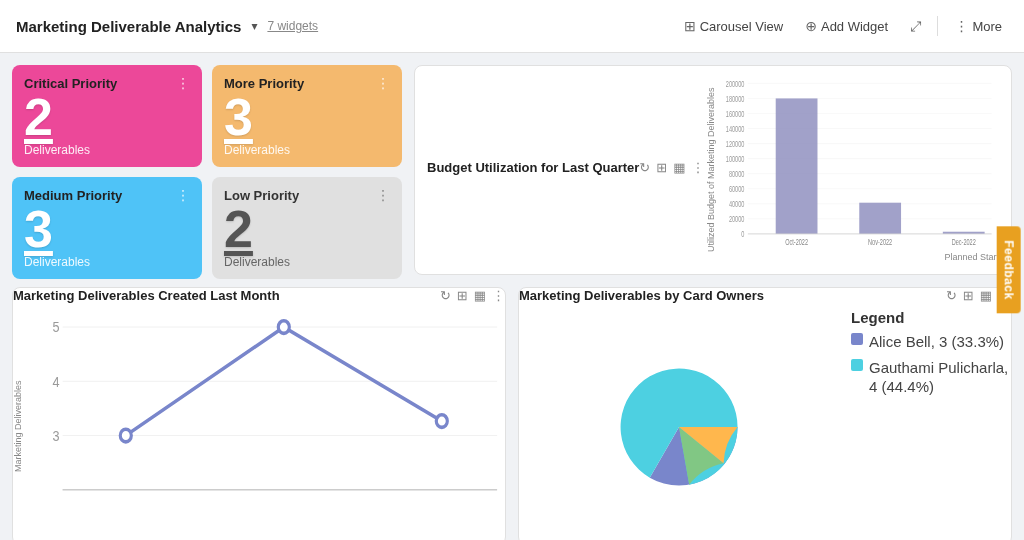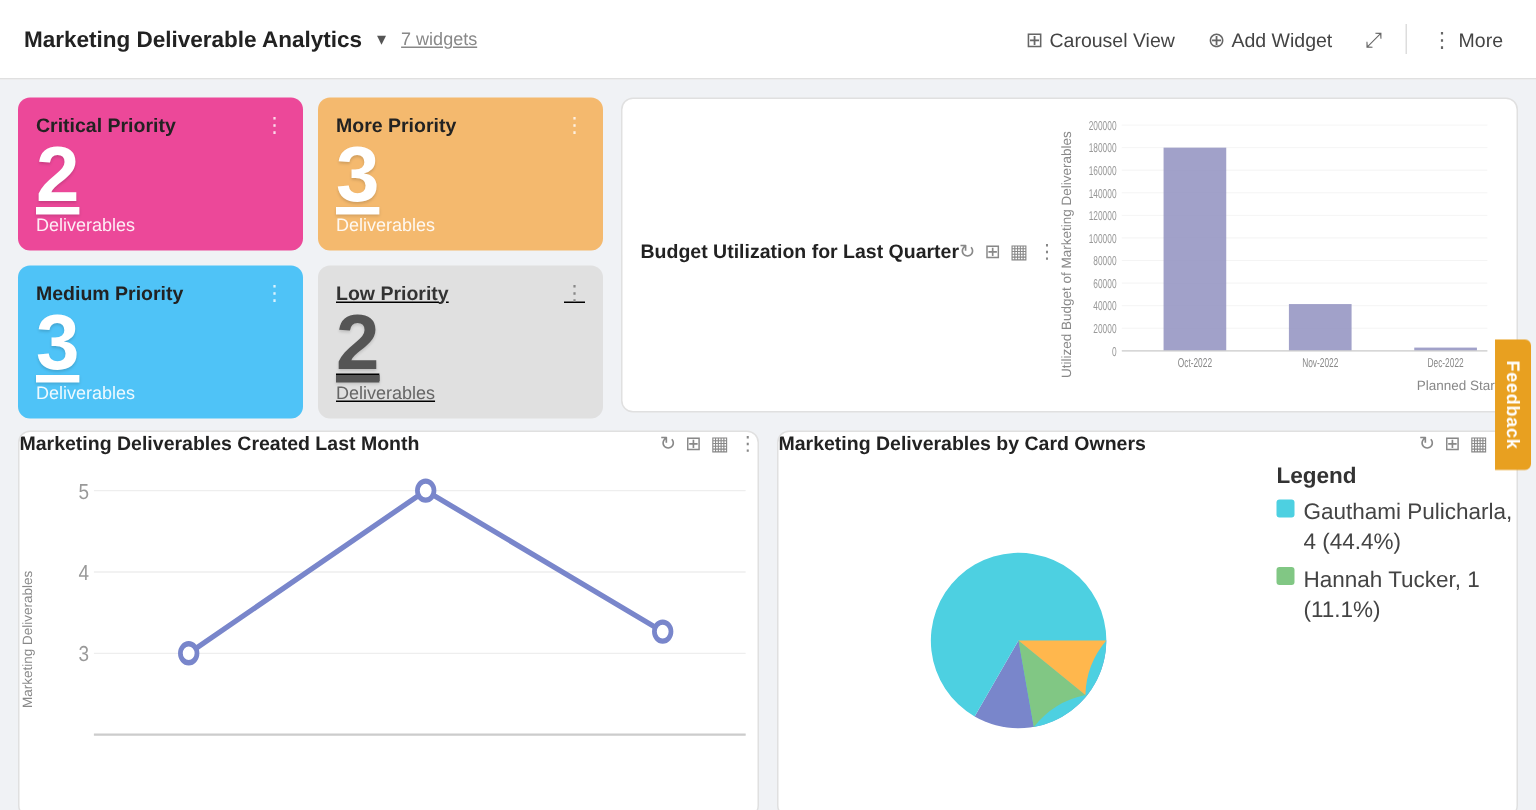--- a/index.html
+++ b/index.html
@@ -82,21 +82,21 @@
       border-radius: 8px;
       padding: 10px 12px;
       display: flex;
       flex-direction: column;
       justify-content: space-between;
       position: relative;
     }
     .priority-card.critical { background: #ec4899; }
     .priority-card.high { background: #f4b96e; }
     .priority-card.medium { background: #4fc3f7; }
-    .priority-card.low { background: #e0e0e0; text-decoration: underline; }
+    .priority-card.low { background: #e0e0e0; }
 
     .priority-card-header {
       display: flex;
       justify-content: space-between;
       align-items: center;
     }
     .priority-card-title {
       font-weight: 600;
       font-size: 13px;
       color: #333;
@@ -460,27 +460,27 @@
             <path d="M100,100 L55,177.94 A90,90,0,1,1,115.7,188.7 Z" fill="#4DD0E1"></path>
 
             <path d="M100,100 L115.7,188.7 A90,90,0,0,1,168.6,155.8 Z" fill="#81C784"></path>
 
             <path d="M100,100 L168.6,155.8 A90,90,0,0,1,190,100 Z" fill="#FFB74D"></path>
           </svg>
         </div>
         <div class="pie-legend">
           <div class="pie-legend-title">Legend</div>
           <div class="pie-legend-item">
+            <div class="pie-legend-color" style="background:#7986CB"></div>
+            <div class="pie-legend-text">Alice Bell, 3 (33.3%)</div>
+          </div>
+          <div class="pie-legend-item">
             <div class="pie-legend-color" style="background:#4DD0E1"></div>
             <div class="pie-legend-text">Gauthami Pulicharla, 4 (44.4%)</div>
           </div>
-          <div class="pie-legend-item">
-            <div class="pie-legend-color" style="background:#81C784"></div>
-            <div class="pie-legend-text">Hannah Tucker, 1 (11.1%)</div>
-          </div>
         </div>
       </div>
     </div>
 
   </div>
 
 </div>
 
 <div class="feedback-tab">Feedback</div>
 

